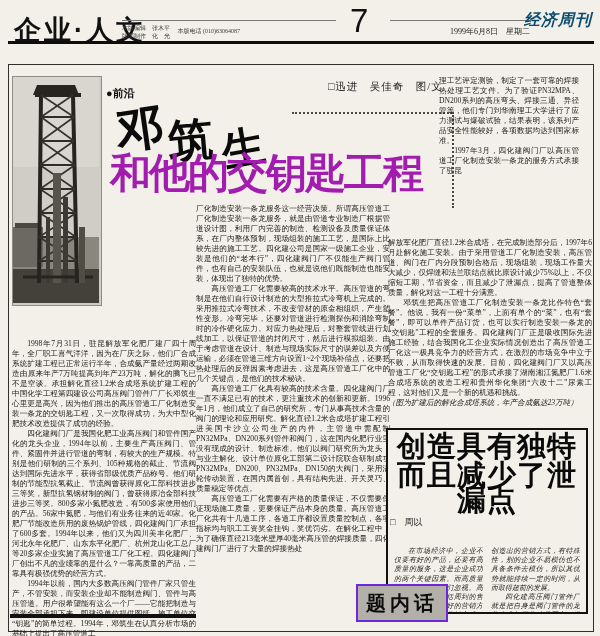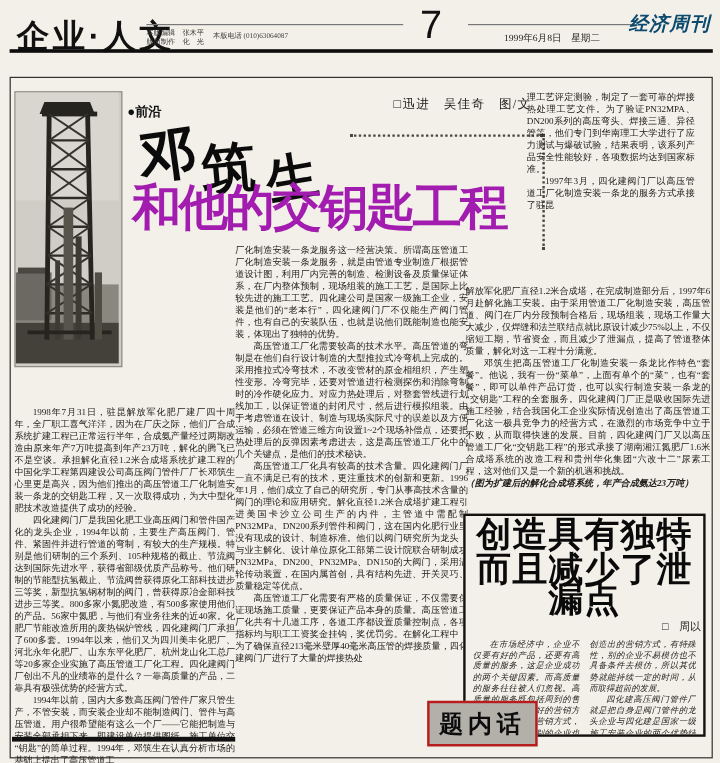--- a/index.html
+++ b/index.html
@@ -29,21 +29,21 @@
   .staff-col{display:inline-block;vertical-align:top;margin-right:6px;}
   .staff-phone{display:inline-block;vertical-align:top;margin-top:3px;}
   .page-number{
     position:absolute;left:350px;top:2px;
     font-family:"Liberation Sans",sans-serif;
     font-size:33px;font-weight:400;color:#111;
   }
   .date-box{
     position:absolute;left:390px;top:20px;width:140px;
     border-top:1px solid #777;
-    font-size:8px;color:#222;text-align:center;padding-top:5px;
+    font-size:8px;color:#222;text-align:right;padding-top:5px;
   }
   .publication{
     position:absolute;right:8px;top:10px;
     font-family:"Liberation Sans",sans-serif;
     font-size:16px;font-weight:bold;font-style:italic;color:#0c4a6e;
     letter-spacing:1px;
   }
   .masthead-rule{
     position:absolute;left:8px;top:41px;width:586px;height:3px;background:#0d0d0d;
   }
@@ -96,51 +96,51 @@
     position:absolute;
     font-size:7.6px;line-height:10px;text-align:justify;color:#23211d;
     overflow:hidden;
   }
   .col p{margin:0;text-indent:2em;}
   .col p.noindent{text-indent:0;}
   .col-left{left:12px;top:310px;width:184px;height:302px;margin-top:29px;}
   .col-mid{left:196px;top:204px;width:194px;height:384px;}
   .col-right-narrow{left:439px;top:76px;width:140px;height:160px;}
   .col-right-wide{left:388px;top:238px;width:204px;height:186px;}
-  .caption{font-style:italic;font-weight:bold;}
+  .caption{font-style:italic;font-weight:normal;}
   .bottom-bar{
     position:absolute;left:10px;top:614px;width:186px;height:4px;background:#111;
   }
   
   .sidebox{
     position:absolute;left:386px;top:428px;width:202px;height:186px;
     border:2px solid #14120f;background:#f3f0e9;
     padding:0 2px;box-sizing:border-box;overflow:hidden;
   }
   .sidebox-title{
     font-family:"Liberation Sans",sans-serif;
     font-weight:bold;color:#0a0a0a;text-align:center;
     font-size:29px;line-height:25px;letter-spacing:1px;margin-top:4px;
   }
   .sidebox-byline{
-    text-align:right;font-size:9px;margin:3px 0 4px 0;color:#222;
+    text-align:left;font-size:9px;margin:3px 0 18px 0;color:#222;
   }
   .sidebox-cols{
     display:flex;gap:8px;padding:0 4px;
   }
   .sidebox-col{
     width:50%;font-size:7px;line-height:9.2px;text-align:justify;
     font-style:italic;color:#26241f;overflow:hidden;height:104px;
   }
   .sidebox-col p{margin:0;text-indent:2em;}
   .sidebox-col p.noindent{text-indent:0;}
   
   .footer-label{
     position:absolute;left:356px;top:584px;width:88px;height:34px;
-    background:#b3b0a9;border:2px solid #b91c1c;
+    background:#b3b0a9;border:2px solid #6d28d9;
     display:flex;align-items:center;justify-content:center;
     font-family:"Liberation Sans",sans-serif;
     font-size:20px;font-weight:bold;letter-spacing:4px;color:#0d0d0d;
     z-index:6;
   }
 </style>
 </head>
 <body>
 
 <div id="page">

